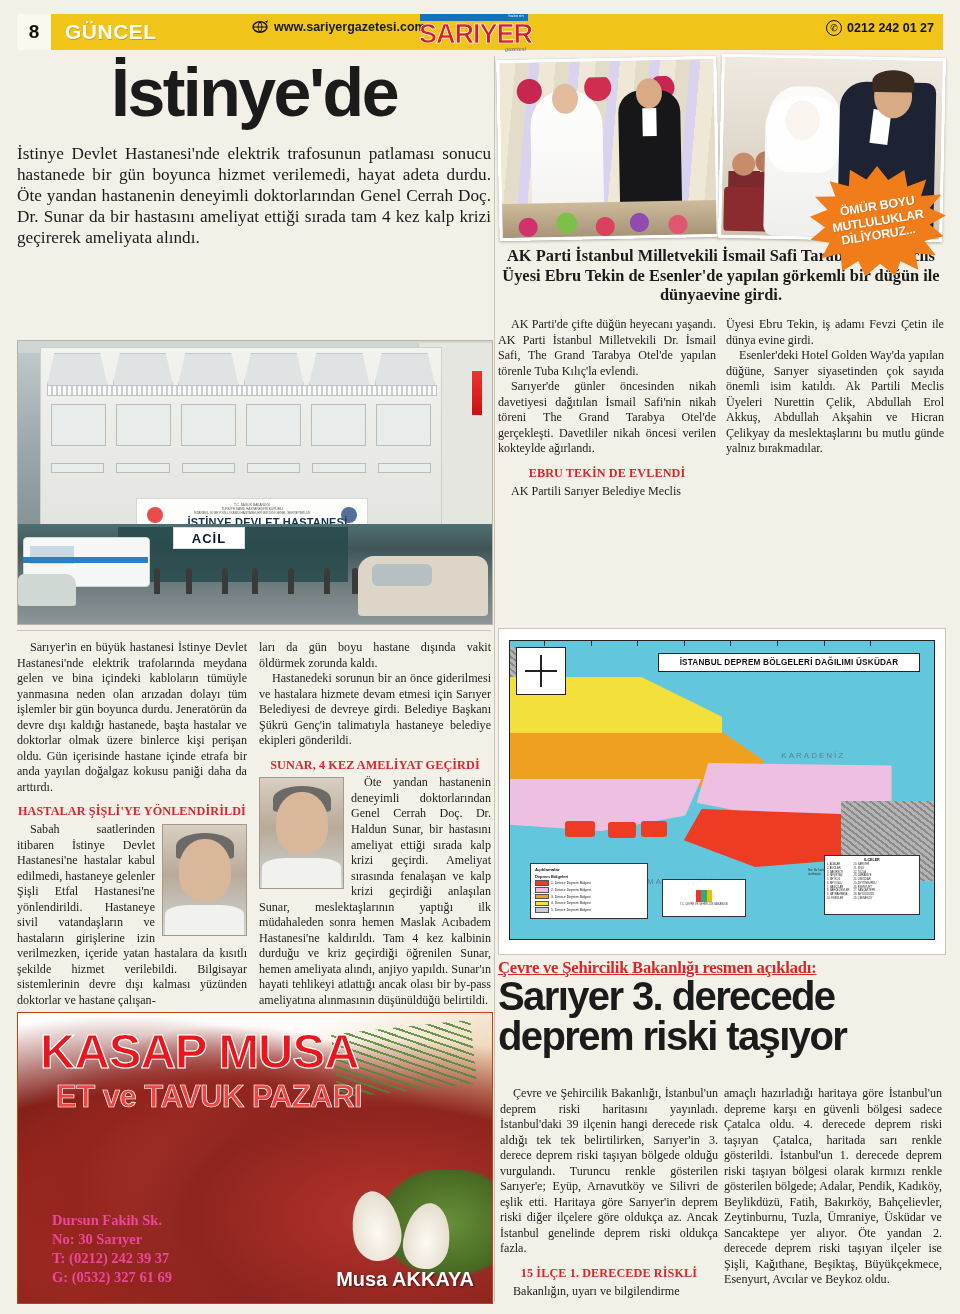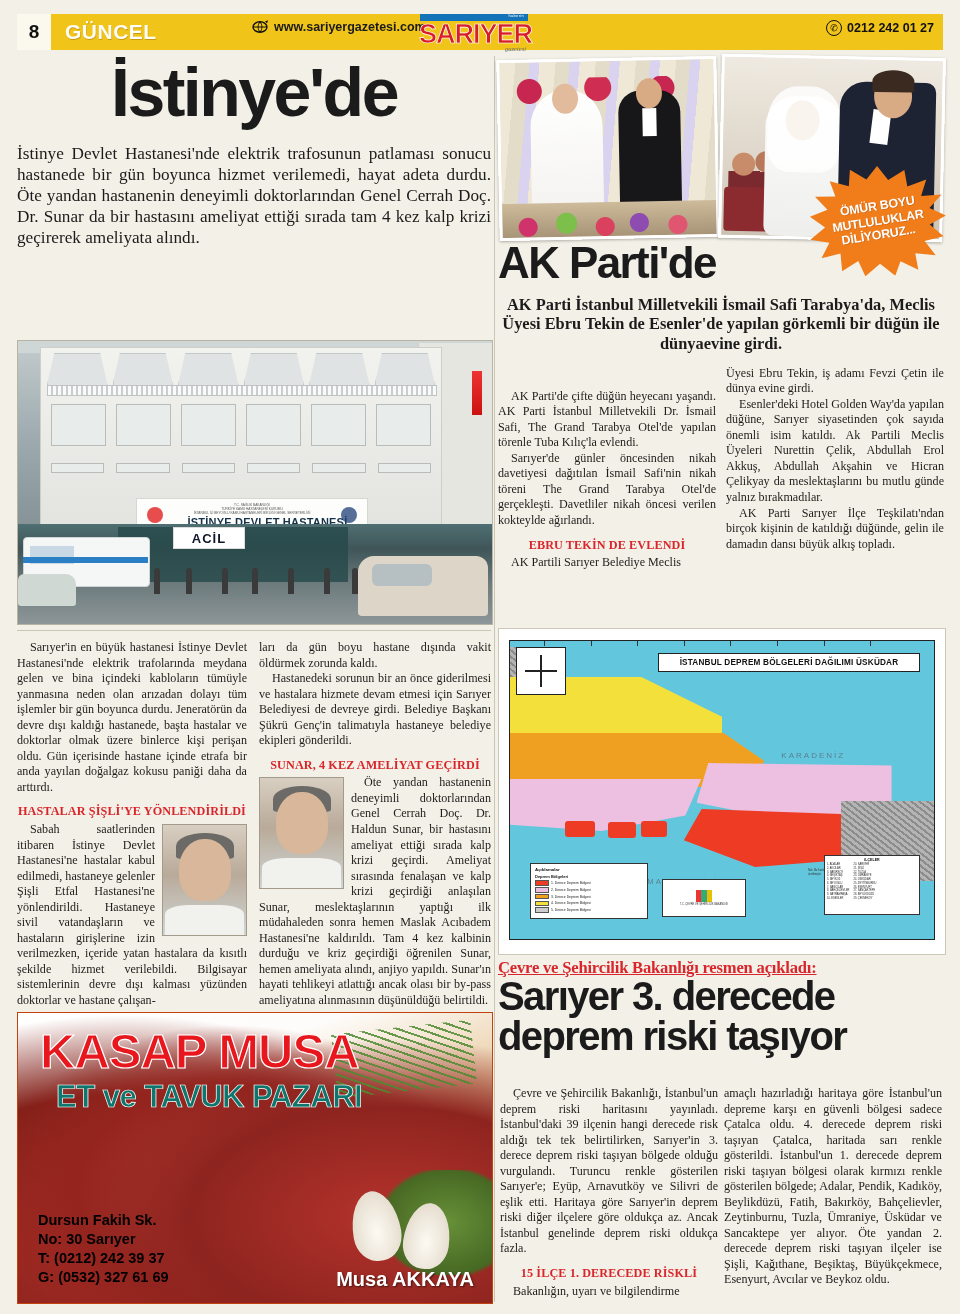--- a/index.html
+++ b/index.html
@@ -153,25 +153,25 @@
      repeating-linear-gradient(25deg,#4e8a31 0 2px,transparent 2px 7px);opacity:.85;transform:rotate(-6deg);}
   .ad-garlic1{position:absolute;right:92px;bottom:42px;width:48px;height:70px;background:radial-gradient(ellipse at 50% 60%,#fdfaf3,#e6ded0 70%,#cdc3b2);border-radius:50% 50% 46% 46%/62% 62% 38% 38%;transform:rotate(-10deg);}
   .ad-garlic2{position:absolute;right:42px;bottom:34px;width:46px;height:66px;background:radial-gradient(ellipse at 50% 60%,#fdfaf3,#e6ded0 70%,#cdc3b2);border-radius:50% 50% 46% 46%/62% 62% 38% 38%;transform:rotate(8deg);}
   .ad-title{
     position:absolute;left:22px;top:14px;font-family:"Liberation Sans",sans-serif;font-weight:bold;
     font-size:49px;color:#e8161d;letter-spacing:-1px;
     -webkit-text-stroke:1.2px #ffffff;line-height:1;
   }
   .ad-sub{
     position:absolute;left:38px;top:66px;font-family:"Liberation Sans",sans-serif;font-weight:bold;
-    font-size:31px;color:#0f766e;letter-spacing:-0.5px;-webkit-text-stroke:0.7px #ffffff;
+    font-size:31px;color:#ef4444;letter-spacing:-0.5px;-webkit-text-stroke:0.7px #ffffff;
   }
   .ad-addr{
-    position:absolute;left:20px;bottom:16px;font-family:Liberation Sans, sans-serif;font-weight:bold;
-    font-size:14.5px;color:#000000;line-height:1.32;
+    position:absolute;left:34px;bottom:16px;font-family:Liberation Serif, serif;font-weight:bold;
+    font-size:14.5px;color:#ec4899;line-height:1.32;
   }
   .ad-owner{
     position:absolute;right:18px;bottom:12px;font-family:"Liberation Sans",sans-serif;font-weight:bold;
     font-size:20px;color:#ffffff;text-shadow:1px 1px 2px rgba(0,0,0,.55);text-align:right;
   }
 
   
   .right-col{position:absolute;left:498px;top:56px;width:446px;}
 
   .wed-photos{position:relative;height:180px;}
@@ -234,21 +234,21 @@
     font-family:"Liberation Sans",sans-serif;font-weight:bold;font-size:44px;
     line-height:0.97;letter-spacing:-1.6px;color:#1b1b1b;margin:6px 0 0 0;
   }
   .ak-standfirst{
     font-family:"Liberation Serif",serif;font-weight:bold;font-size:16.4px;
     line-height:1.2;text-align:center;color:#1b1b1b;margin-top:10px;
   }
   .ak-cols{position:relative;margin-top:12px;height:190px;}
   .akcol{position:absolute;top:0;width:218px;font-size:12.1px;line-height:1.285;text-align:justify;color:#1d1d1b;}
   .akcol p{margin:0;text-indent:13px;}
-  .akcol-l{left:0;margin-top:23px;}
+  .akcol-l{left:0;}
   .akcol-r{right:0;}
 
   
   .map{
     position:absolute;left:498px;top:628px;width:446px;height:325px;
     background:#ffffff;border:1px solid #cdc8ba;overflow:hidden;
   }
   .m-frame{position:absolute;left:10px;top:11px;right:10px;bottom:14px;border:1px solid #222;background:#62c7dd;}
   .m-sea{position:absolute;left:0;top:0;width:100%;height:100%;background:#62c7dd;}
   .m-yellow{position:absolute;left:0;top:36px;width:50%;height:62px;background:#f4e03a;
@@ -498,34 +498,32 @@
         <div class="w2-ghead"></div>
         <div class="w2-ghair"></div>
       </div>
       <div class="starburst">
         <div class="sb-l">ÖMÜR BOYU</div>
         <div class="sb-l">MUTLULUKLAR</div>
         <div class="sb-l">DİLİYORUZ...</div>
       </div>
     </div>
 
-    <div class="headline-ak">AK Parti'de</div>
     <div class="ak-standfirst">AK Parti İstanbul Milletvekili İsmail Safi Tarabya'da, Meclis Üyesi Ebru Tekin de Esenler'de yapılan görkemli bir düğün ile dünyaevine girdi.</div>
 
     <div class="ak-cols">
       <div class="akcol akcol-l">
         <p>AK Parti'de çifte düğün heyecanı yaşandı. AK Parti İstanbul Milletvekili Dr. İsmail Safi, The Grand Tarabya Otel'de yapılan törenle Tuba Kılıç'la evlendi.</p>
         <p>Sarıyer'de günler öncesinden nikah davetiyesi dağıtılan İsmail Safi'nin nikah töreni The Grand Tarabya Otel'de gerçekleşti. Davetliler nikah öncesi verilen kokteylde ağırlandı.</p>
         <div class="subhead">EBRU TEKİN DE EVLENDİ</div>
         <p>AK Partili Sarıyer Belediye Meclis</p>
       </div>
       <div class="akcol akcol-r">
         <p style="text-indent:0">Üyesi Ebru Tekin, iş adamı Fevzi Çetin ile dünya evine girdi.</p>
         <p>Esenler'deki Hotel Golden Way'da yapılan düğüne, Sarıyer siyasetinden çok sayıda önemli isim katıldı. Ak Partili Meclis Üyeleri Nurettin Çelik, Abdullah Erol Akkuş, Abdullah Akşahin ve Hicran Çelikyay da meslektaşlarını bu mutlu günde yalnız bırakmadılar.</p>
-        <p>AK Parti Sarıyer İlçe Teşkilatı'ndan birçok kişinin de katıldığı düğünde, gelin ile damadın dansı büyük alkış topladı.</p>
       </div>
     </div>
   </div>
 
   <div class="map">
     <div class="m-frame">
       <div class="m-sea"></div>
       <div class="m-grey-w"></div>
       <div class="m-yellow"></div>
       <div class="m-orange"></div>

